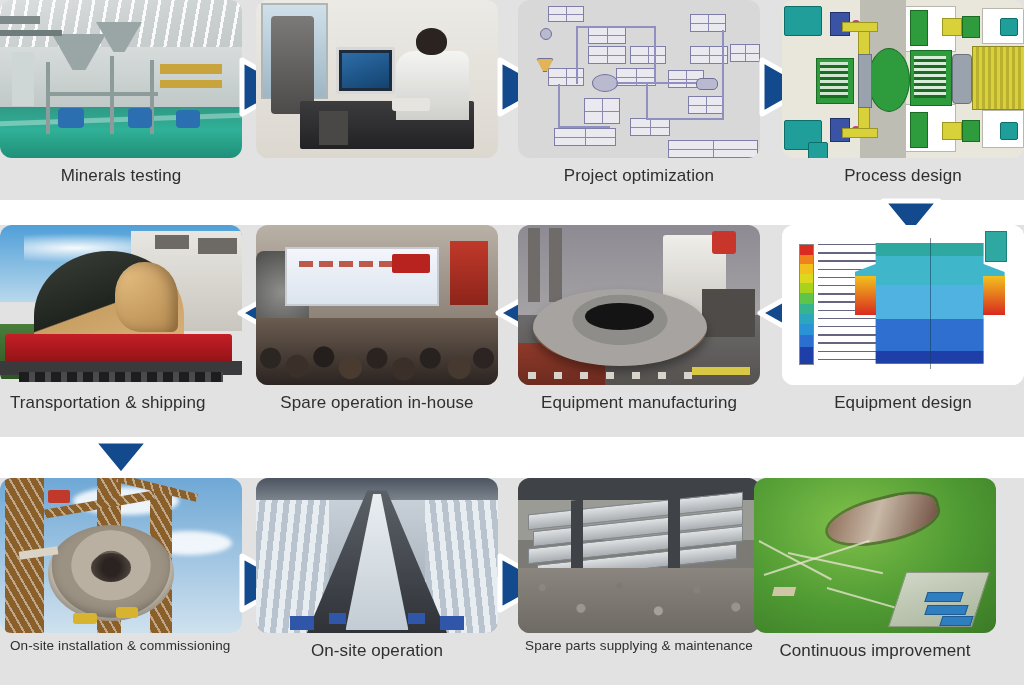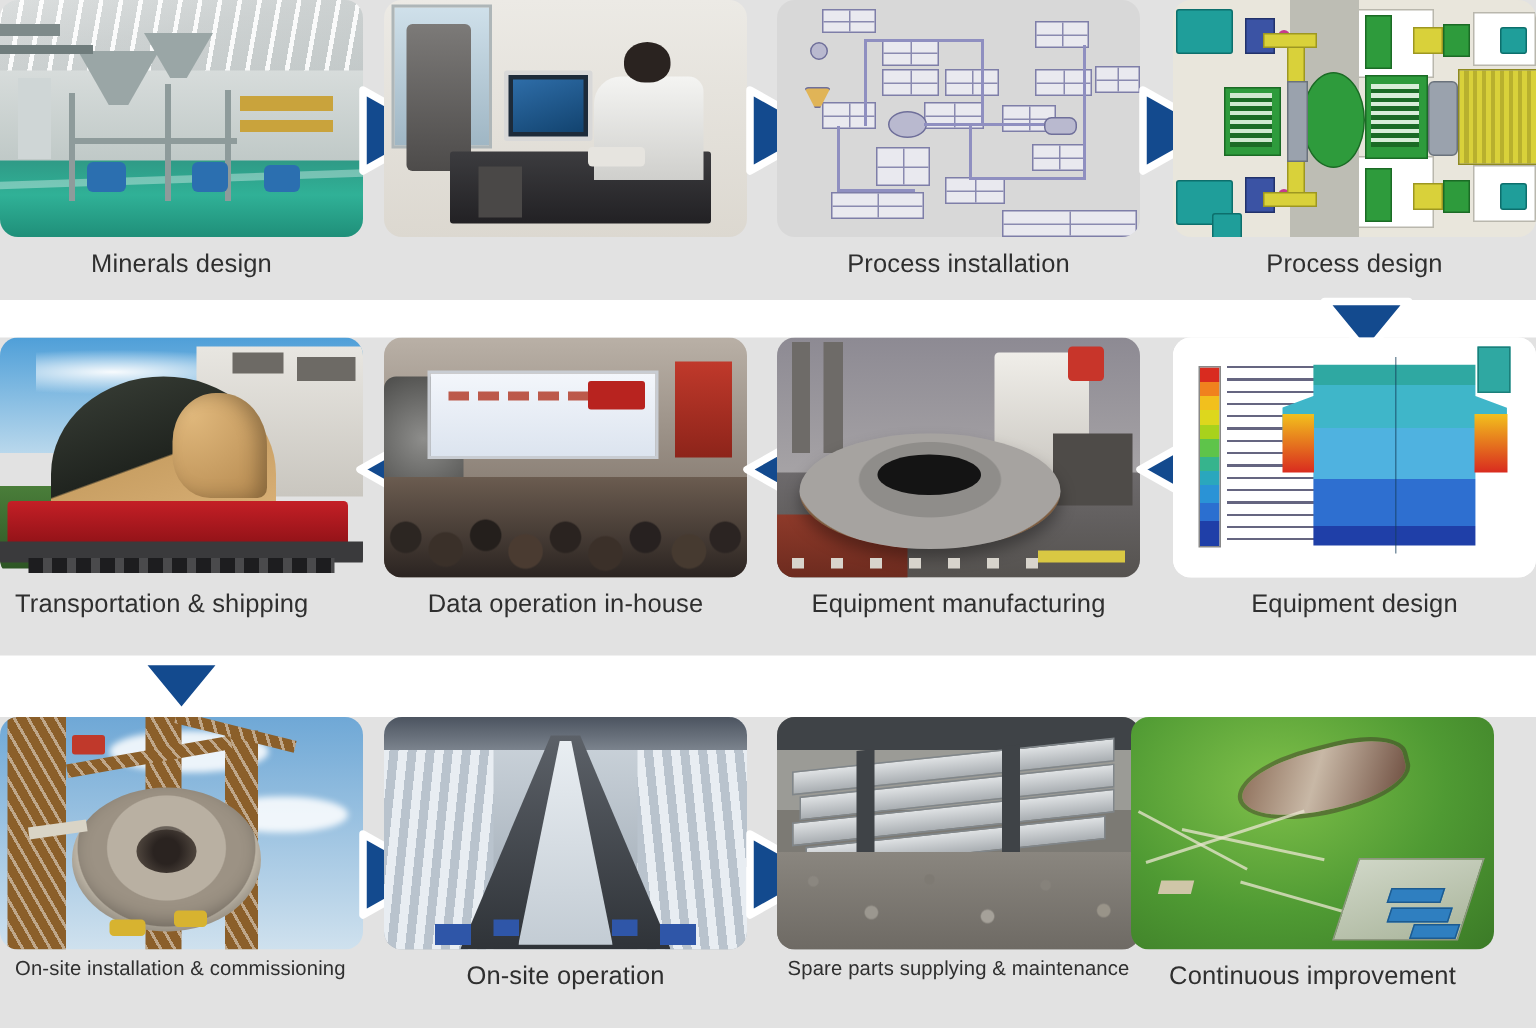--- a/index.html
+++ b/index.html
@@ -250,21 +250,21 @@
         <div class="rig y" style="left:160px;top:64px;width:62px;height:10px;"></div>
         <div class="rig y" style="left:160px;top:80px;width:62px;height:8px;"></div>
         <div class="rig b" style="left:58px;top:108px;width:26px;height:20px;border-radius:4px;"></div>
         <div class="rig b" style="left:128px;top:108px;width:24px;height:20px;border-radius:4px;"></div>
         <div class="rig b" style="left:176px;top:110px;width:24px;height:18px;border-radius:4px;"></div>
         <div class="rig" style="left:12px;top:52px;width:22px;height:54px;background:#cfd6d6;"></div>
         <div class="rig" style="left:0px;top:16px;width:40px;height:8px;background:#7e8a8a;"></div>
         <div class="rig" style="left:0px;top:30px;width:62px;height:6px;background:#6f7c7c;"></div>
       </div>
     </div>
-    <div class="caption" style="top:166px;">Minerals design</div>
+    <div class="caption" style="top:166px;">Minerals testing</div>
   </div>
 
   <div class="arrow" style="left:236px;top:56px;">
     <svg width="58" height="62" viewBox="0 0 58 62">
       <polygon points="6,4 54,31 6,58" fill="#134a8e" stroke="#ffffff" stroke-width="5" stroke-linejoin="round"></polygon>
     </svg>
   </div>
 
   <div class="cell" style="left:256px;top:0px;width:242px;height:200px;">
     <div class="thumb" style="width:242px;height:158px;">
@@ -359,21 +359,21 @@
         <div class="pipe" style="left:58px;top:26px;width:78px;height:2px;"></div>
         <div class="pipe" style="left:136px;top:26px;width:2px;height:58px;"></div>
         <div class="pipe" style="left:98px;top:82px;width:80px;height:2px;"></div>
         <div class="pipe" style="left:128px;top:84px;width:2px;height:34px;"></div>
         <div class="pipe" style="left:128px;top:118px;width:78px;height:2px;"></div>
         <div class="pipe" style="left:204px;top:30px;width:2px;height:90px;"></div>
         <div class="pipe" style="left:40px;top:84px;width:2px;height:44px;"></div>
         <div class="pipe" style="left:40px;top:126px;width:52px;height:2px;"></div>
       </div>
     </div>
-    <div class="caption" style="top:166px;">Process installation</div>
+    <div class="caption" style="top:166px;">Project optimization</div>
   </div>
 
   <div class="arrow" style="left:756px;top:56px;">
     <svg width="58" height="62" viewBox="0 0 58 62">
       <polygon points="6,4 54,31 6,58" fill="#134a8e" stroke="#ffffff" stroke-width="5" stroke-linejoin="round"></polygon>
     </svg>
   </div>
 
   <div class="cell" style="left:782px;top:0px;width:242px;height:200px;">
     <div class="thumb" style="width:242px;height:158px;">
@@ -450,21 +450,21 @@
     <div class="thumb" style="width:242px;height:160px;">
       <div class="ph">
         <div class="au-bg"></div>
         <div class="au-mill"></div>
         <div class="au-rdscr"></div>
         <div class="au-screen"></div>
         <div style="position:absolute;left:56%;top:18%;width:16%;height:12%;background:#b8231f;border-radius:2px;"></div>
         <div class="au-crowd"></div>
       </div>
     </div>
-    <div class="caption" style="top:168px;">Data operation in-house</div>
+    <div class="caption" style="top:168px;">Spare operation in-house</div>
   </div>
 
   <div class="arrow" style="left:494px;top:282px;">
     <svg width="58" height="62" viewBox="0 0 58 62">
       <polygon points="52,4 4,31 52,58" fill="#134a8e" stroke="#ffffff" stroke-width="5" stroke-linejoin="round"></polygon>
     </svg>
   </div>
 
   <div class="cell" style="left:518px;top:225px;width:242px;height:212px;">
     <div class="thumb" style="width:242px;height:160px;">

